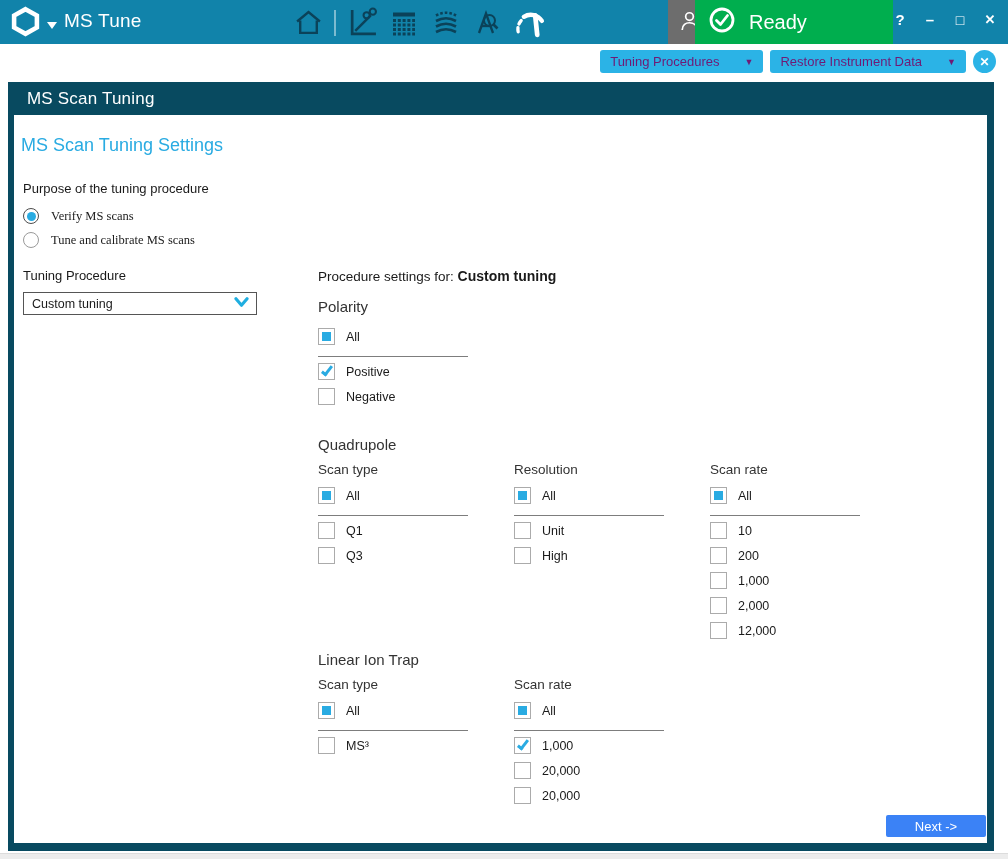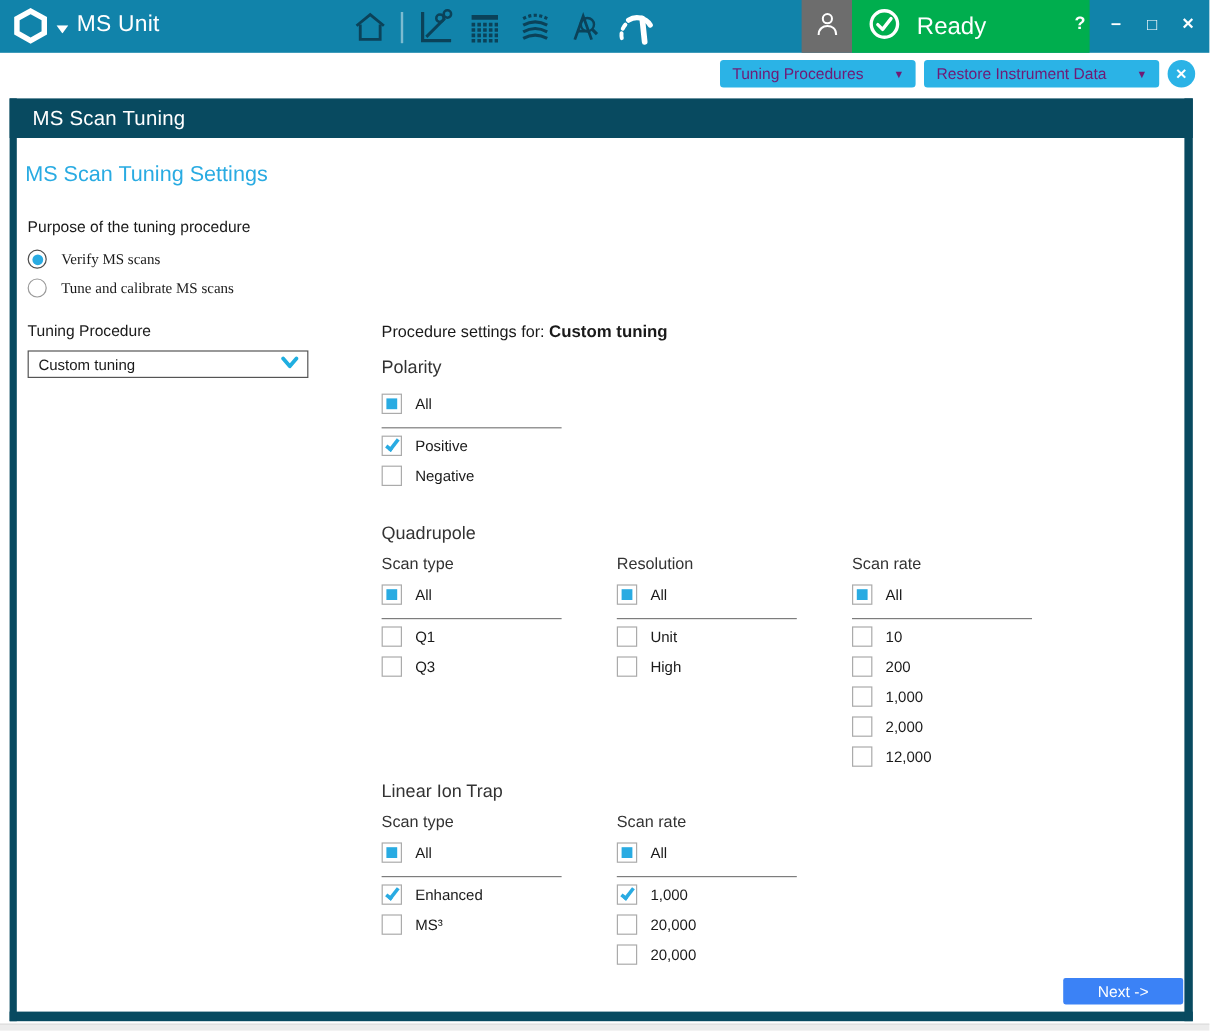--- a/index.html
+++ b/index.html
@@ -7,21 +7,21 @@
   .viewport { position:relative; width:1008px; height:859px; background:#fff; overflow:hidden; }
 
   
   .titlebar { position:absolute; top:0; left:0; width:1008px; height:44px; background:#1183AA; }
   .logo-btn { position:absolute; left:10px; top:6px; display:flex; align-items:center; gap:6px; cursor:pointer; }
   .app-name { position:absolute; left:64px; top:10px; color:#fff; font-size:19px; letter-spacing:.2px; }
   .toolbar { position:absolute; left:294px; top:7px; height:31px; display:flex; align-items:center; gap:11px; }
   .tb-sep { width:2px; height:26px; background:rgba(255,255,255,.45); }
   .tb-icon { display:flex; align-items:center; justify-content:center; cursor:pointer; }
   .user-btn { position:absolute; left:668px; top:0; width:42px; height:44px; background:#6D6D6D; display:flex; align-items:center; justify-content:center; cursor:pointer; }
-  .ready-btn { position:absolute; left:710px; top:0; width:198px; height:44px; background:#00AE4E; display:flex; align-items:center; gap:13px; padding-left:13px; cursor:pointer; }
+  .ready-btn { position:absolute; left:695px; top:0; width:198px; height:44px; background:#00AE4E; display:flex; align-items:center; gap:13px; padding-left:13px; cursor:pointer; }
   .ready-label { color:#fff; font-size:20px; }
   .win-controls { position:absolute; right:10px; top:11px; display:flex; gap:14px; color:#fff; align-items:center; }
   .win-controls span { cursor:pointer; width:16px; text-align:center; }
   .wc-help { font-size:15px; font-weight:bold; }
   .wc-min { font-size:15px; font-weight:bold; }
   .wc-max { font-size:14px; }
   .wc-close { font-size:13px; font-weight:bold; }
 
   
   .actions-row { position:absolute; top:50px; right:12px; display:flex; gap:7px; align-items:center; }
@@ -82,21 +82,21 @@
         <svg viewBox="0 0 34 34" width="31" height="31" fill="none" stroke="#fff" stroke-width="5">
           <polygon points="17,3.5 29.5,10.5 29.5,23.5 17,30.5 4.5,23.5 4.5,10.5"></polygon>
         </svg>
       </span>
       <span>
         <svg width="10" height="7">
             <polygon points="0,0 10,0 5,7" fill="#fff"></polygon>
           </svg>
       </span>
     </div>
-    <div class="app-name">MS Unit</div>
+    <div class="app-name">MS Tune</div>
 
     <div class="toolbar">
       <span class="tb-icon">
         <svg viewBox="0 0 28 26" width="29" height="27" fill="none" stroke="#0B4259" stroke-width="2.3">
           <path d="M3 12 L14 3 L25 12"></path>
             <path d="M6 11 V23 H22 V11"></path>
         </svg>
       </span>
       <span class="tb-sep"></span>
       <span class="tb-icon">
@@ -318,26 +318,20 @@
                 <div class="group-col">
                   <div class="group-header">Scan type</div>
                   <div class="cb-row">
                     <div class="cb-box indeterminate">
                       <div class="cb-inner"></div>
                     </div>
                     <div class="cb-label">All</div>
                   </div>
                   <div class="divider"></div>
                   <div class="cb-row">
-                    <div class="cb-box checked">
-                      <div class="cb-check"></div>
-                    </div>
-                    <div class="cb-label">Enhanced</div>
-                  </div>
-                  <div class="cb-row">
                     <div class="cb-box unchecked"></div>
                     <div class="cb-label">MS³</div>
                   </div>
                 </div>
                 <div class="group-col">
                   <div class="group-header">Scan rate</div>
                   <div class="cb-row">
                     <div class="cb-box indeterminate">
                       <div class="cb-inner"></div>
                     </div>

